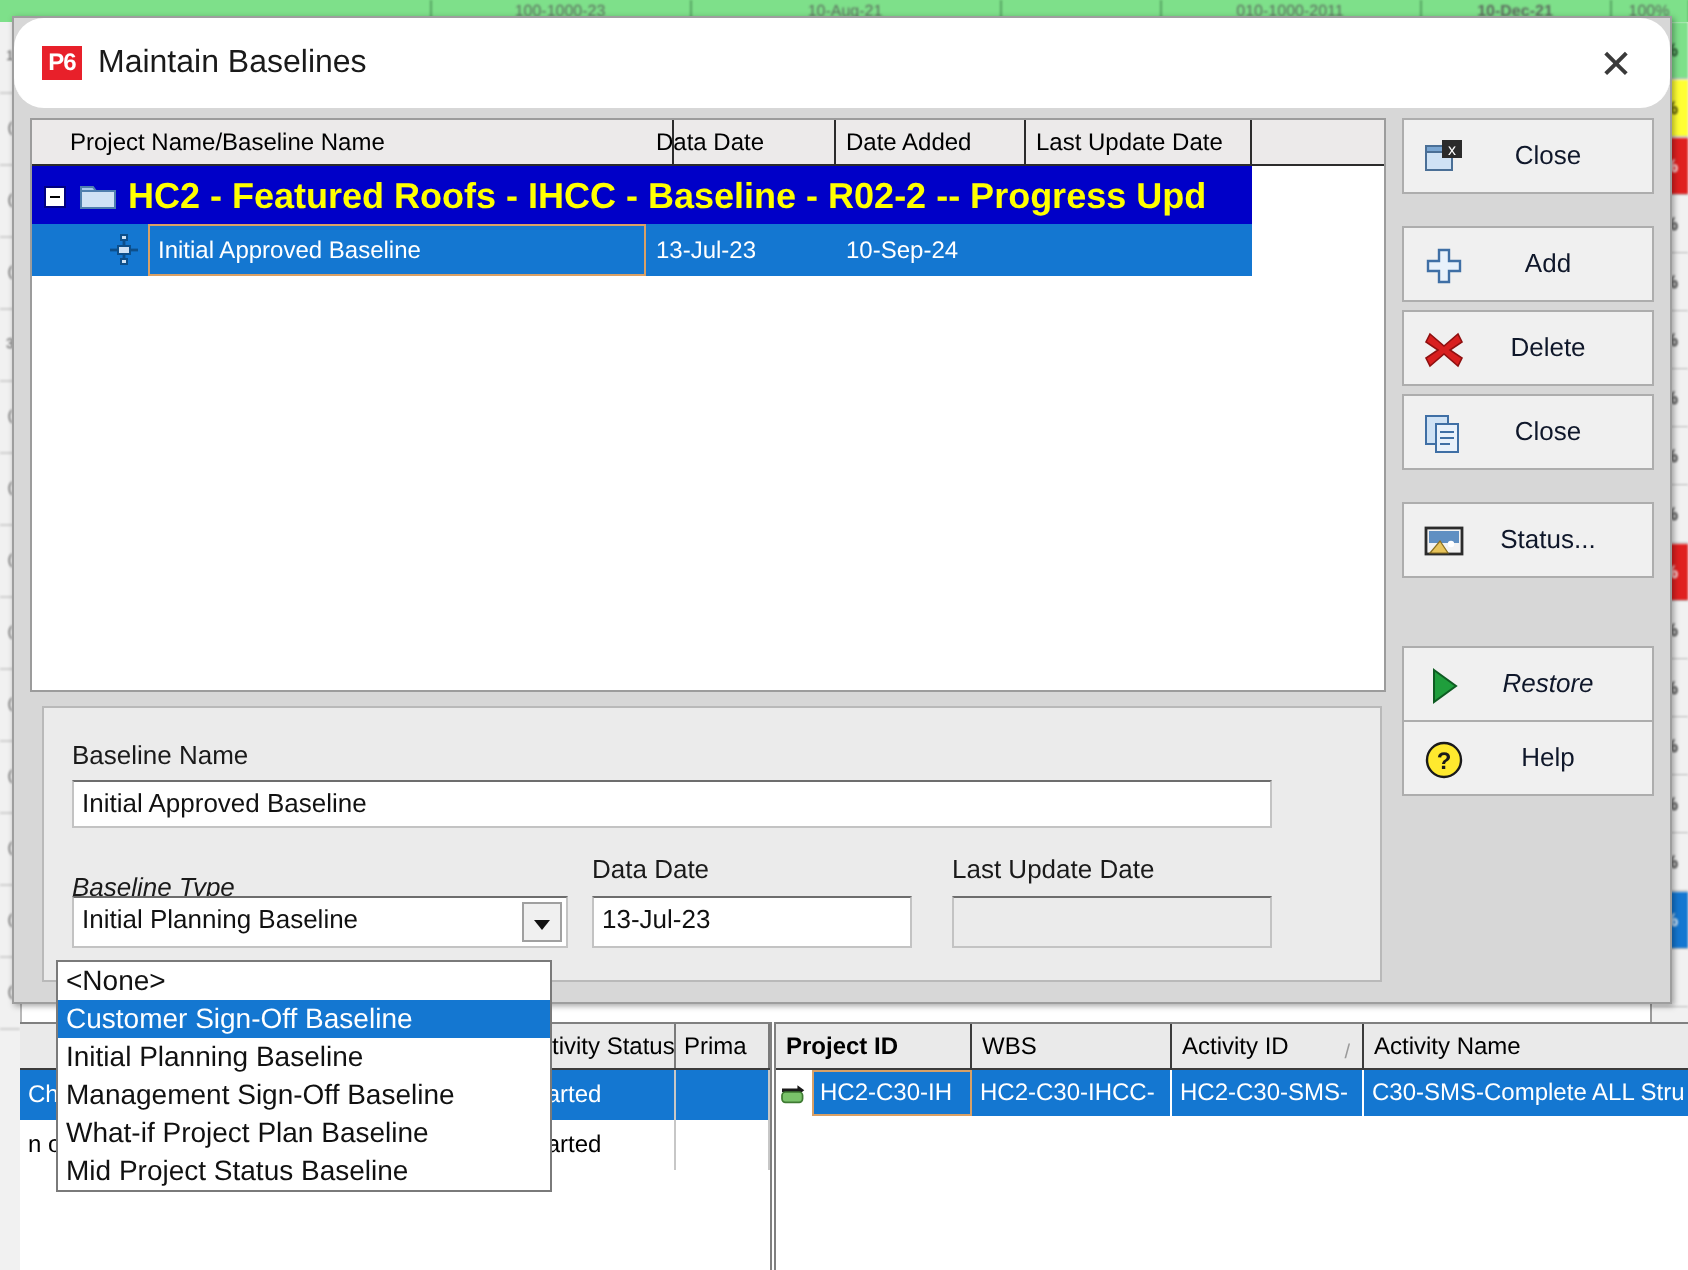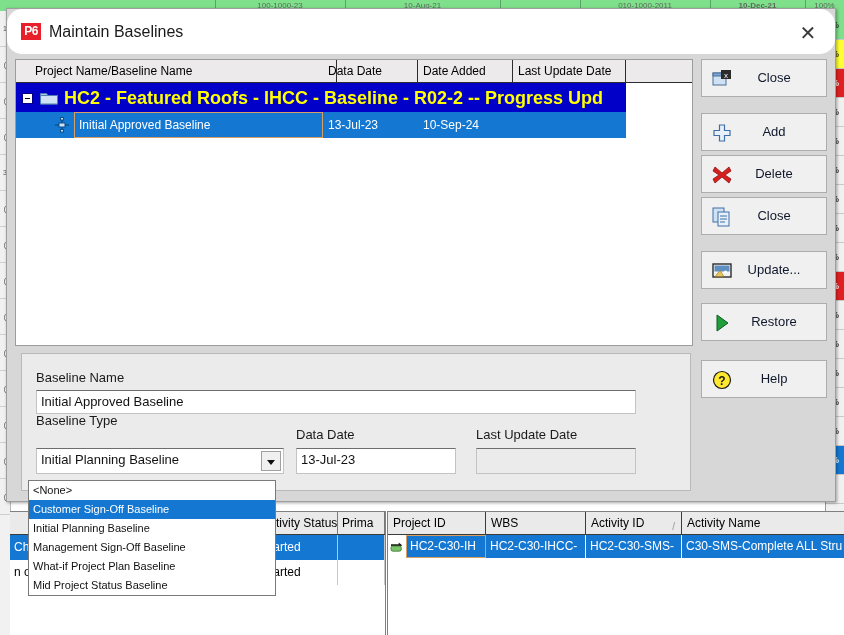--- a/index.html
+++ b/index.html
@@ -428,21 +428,21 @@
     width: 248px;
     background: #ffffff;
     border: 1px solid #7a7a7a;
     box-sizing: border-box;
     z-index: 50;
   }
   .ddopt {
     height: 19px;
     line-height: 19px;
     padding-left: 4px;
-    font-size: 11px;
+    font-size: 14px;
     color: #111;
     white-space: nowrap;
     overflow: hidden;
     cursor: pointer;
   }
   .ddopt.selected {
     background: #1477d1;
     color: #ffffff;
   }
 </style>
@@ -514,21 +514,21 @@
         <div class="bg-bl-row">
           <div class="ccell" style="left: 0px; width: 248px;">n of T</div>
           <div class="ccell bordered" style="left: 248px; width: 80px;">Started</div>
           <div class="ccell bordered" style="left: 328px; width: 47px;"></div>
         </div>
       </div>
   </div>
 
   <div id="bg-bottom-right">
     <div id="bg-br-header">
-        <div class="hcell" style="left: 0px; width: 98px;">Project ID</div>
+        <div class="hcell" style="left: 0px; width: 98px; font-weight: bold;">Project ID</div>
         <div class="hcell" style="left: 98px; width: 100px;">WBS</div>
         <div class="hcell" style="left: 198px; width: 96px;">Activity ID<span class="sort-arrow">/</span></div>
         <div class="hcell" style="left: 294px; width: 163px;">Activity Name</div>
       </div>
     <div id="bg-br-row">
       <svg class="wbs-icon" viewBox="0 0 16 14">
         <path d="M1 5 h9 v-2 l4 3 -4 3 v-2 h-9 z" fill="#1a1a1a"></path>
         <rect x="1" y="7" width="12" height="6" rx="2" fill="#7ac36a" stroke="#3e7a32"></rect>
       </svg>
     <div class="ccell focus" style="left: 18px; width: 80px;">HC2-C30-IH</div>
@@ -612,43 +612,43 @@
           </svg></span>
         <span class="blabel">Close</span>
       </div>
       <div class="p6btn" style="top: 192px;">
         <span class="bicon"><svg viewBox="0 0 20 20">
             <rect x="1" y="3" width="18" height="13" fill="#f2f2f2" stroke="#2b2b2b" stroke-width="1.4"></rect>
             <rect x="2.5" y="4.5" width="15" height="6" fill="#5f8fc2"></rect>
             <path d="M3 15.5 L8 9.5 L12 15.5 z" fill="#e8c45a" stroke="#8a6f20" stroke-width="0.6"></path>
             <circle cx="13.5" cy="11" r="1.6" fill="#ffffff"></circle>
           </svg></span>
-        <span class="blabel">Update...</span>
-      </div>
-      <div class="p6btn" style="top: 244px;">
+        <span class="blabel">Status...</span>
+      </div>
+      <div class="p6btn" style="top: 264px; font-style: italic;">
         <span class="bicon"><svg viewBox="0 0 20 20">
             <path d="M5 2 L16 10 L5 18 z" fill="#1f9e3c" stroke="#0e5c22" stroke-width="1"></path>
           </svg></span>
         <span class="blabel">Restore</span>
       </div>
       <div class="p6btn" style="top: 301px;">
         <span class="bicon"><svg viewBox="0 0 20 20">
             <circle cx="10" cy="10" r="8.5" fill="#ffe92e" stroke="#1a1a1a" stroke-width="1.2"></circle>
             <text x="10" y="14.5" font-size="12" font-weight="bold" fill="#1a1a1a" text-anchor="middle" font-family="sans-serif">?</text>
           </svg></span>
         <span class="blabel">Help</span>
       </div>
     </div>
 
   <div id="form-group">
 
     <div class="flabel" style="left:14px; top:16px;">Baseline Name</div>
     <div class="finput" style="left:14px; top:36px; width:600px; height:24px;">Initial Approved Baseline</div>
 
-    <div class="flabel" style="left:14px; top:59px;">Baseline Type</div>
+    <div class="flabel" style="left:14px; top:82px;font-style:italic;">Baseline Type</div>
     <div class="finput" style="left:14px; top:94px; width:248px; height:26px;">
       <span>Initial Planning Baseline</span>
       <span id="combo-btn"></span>
     </div>
 
     <div class="flabel" style="left:274px; top:73px;">Data Date</div>
     <div class="finput" style="left:274px; top:94px; width:160px; height:26px;">13-Jul-23</div>
 
     <div class="flabel" style="left:454px; top:73px;">Last Update Date</div>
     <div class="finput readonly" style="left:454px; top:94px; width:160px; height:26px;"></div>

